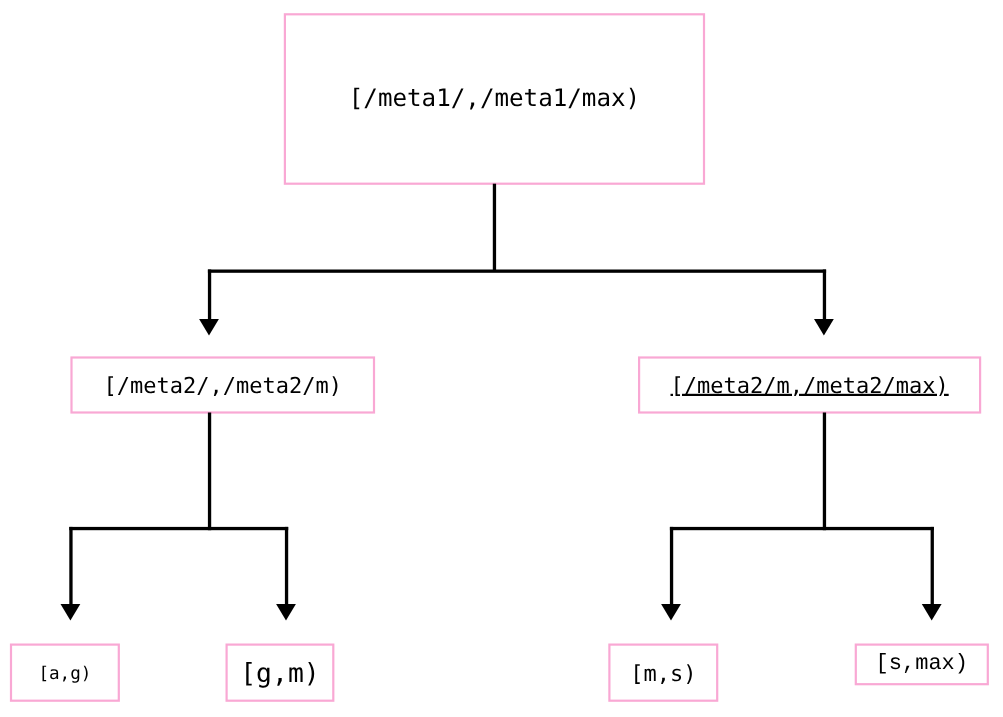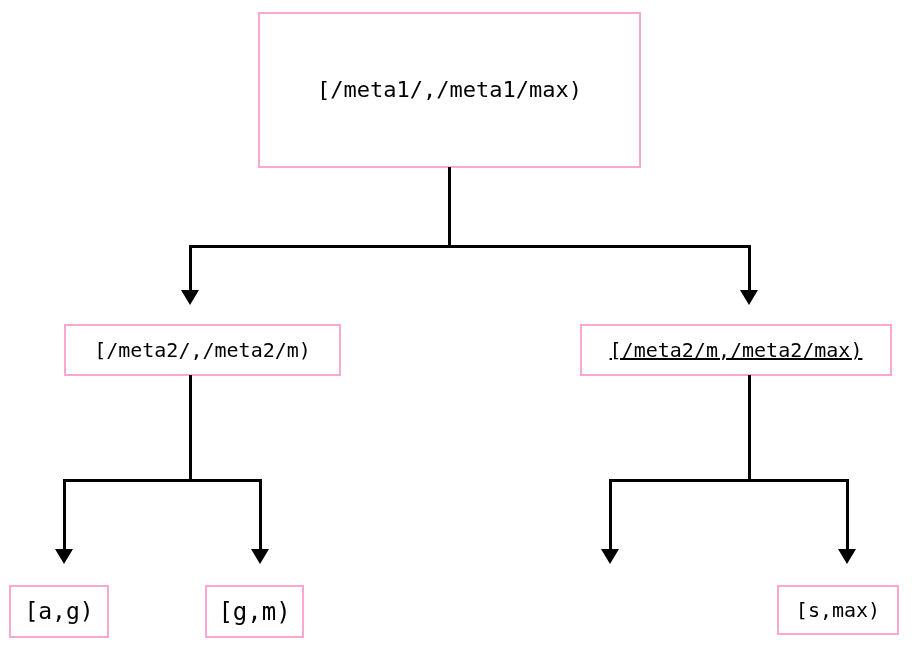--- a/index.html
+++ b/index.html
@@ -57,43 +57,44 @@
     width: 312px;
     height: 52px;
     font-size: 20px;
     text-decoration: underline;
   }
   #node-leaf-ag {
     left: 9px;
     top: 585px;
     width: 100px;
     height: 53px;
-    font-size: 23px;
+    font-size: 16px;
     align-items: center;
   }
   #node-leaf-gm {
     left: 205px;
     top: 585px;
     width: 99px;
     height: 53px;
     font-size: 24px;
   }
   #node-leaf-ms {
     left: 553px;
     top: 585px;
     width: 100px;
     height: 53px;
     font-size: 20px;
   }
   #node-leaf-smax {
     left: 777px;
     top: 585px;
     width: 122px;
-    height: 50px;
+    height: 38px;
     font-size: 20px;
+    font-family: Liberation Mono, monospace;
   }
   
   .edge-v {
     position: absolute;
     width: 3px;
     background: #000000;
   }
   .edge-h {
     position: absolute;
     height: 3px;
@@ -165,17 +166,20 @@
   <div class="edge-v" id="edge-right-r-drop"></div>
   <div class="arrowhead" id="arrow-leaf-ms"></div>
   <div class="arrowhead" id="arrow-leaf-smax"></div>
 
   <div class="node" id="node-leaf-ag">
     <span class="node-label">[a,g)</span>
   </div>
   <div class="node" id="node-leaf-gm">
     <span class="node-label">[g,m)</span>
   </div>
+  <div class="node" id="node-leaf-ms">
+    <span class="node-label">[m,s)</span>
+  </div>
   <div class="node" id="node-leaf-smax">
     <span class="node-label">[s,max)</span>
   </div>
 
 </div>
 
 </body></html>

